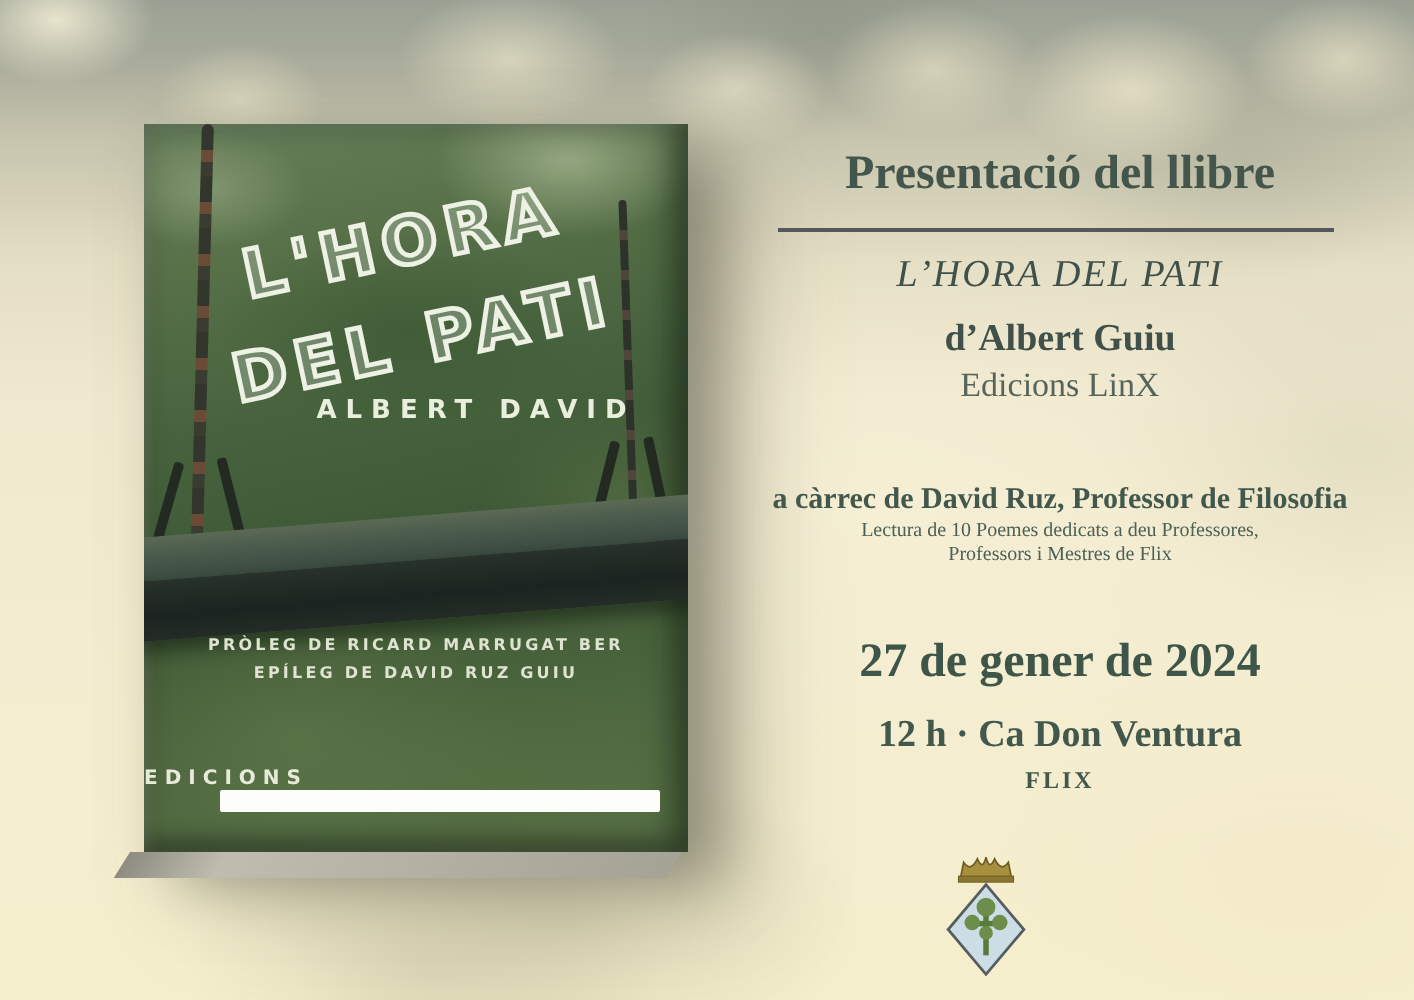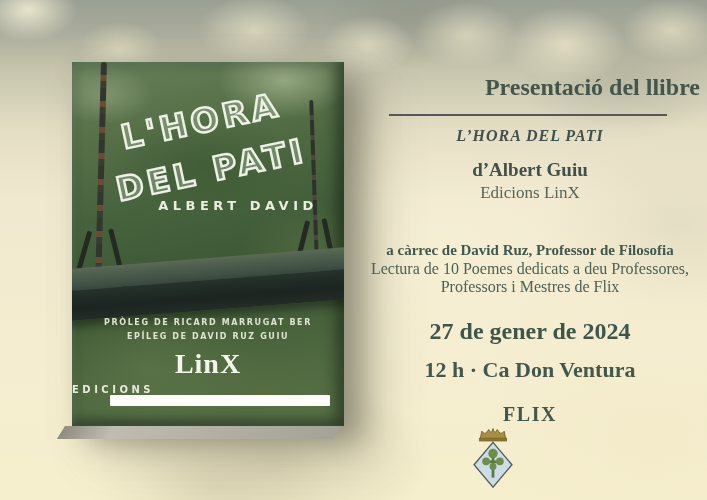--- a/index.html
+++ b/index.html
@@ -97,39 +97,39 @@
     position:absolute; top:322px; left:0; width:100%; text-align:left;
     font-family:"DejaVu Sans", sans-serif; font-weight:700; font-size:10px;
     letter-spacing:3.5px; color:#e6ebd8;
   }
   .cover-strip{position:absolute; left:38px; top:333px; width:220px; height:11px;
     background:#fdfdf9; border-radius:1px;}
 
   
   .event{position:absolute; left:360px; top:0; width:340px; text-align:center; color:#42584d;}
   .ev-heading{position:absolute; top:74px; left:0; width:100%;
-    font-size:24px; font-weight:700; color:#44564c;text-align:right;}
+    font-size:24px; font-weight:700; color:#44564c;}
   .ev-divider{position:absolute; top:114px; left:29px; width:278px; height:2px;
     background:#55575a;}
   .ev-title{position:absolute; top:127px; left:0; width:100%;
-    font-size:16px; font-weight:700; font-style:italic; letter-spacing:1px; color:#3f514a;}
+    font-size:19px; font-weight:400; font-style:italic; letter-spacing:1px; color:#3f514a;}
   .ev-author{position:absolute; top:159px; left:0; width:100%;
     font-size:19px; font-weight:700; color:#3f514a;}
   .ev-publisher{position:absolute; top:183px; left:0; width:100%;
     font-size:17px; color:#56655b;}
   .ev-presenter{position:absolute; top:230px; left:0; width:100%;
     font-size:15px; font-weight:700; color:#42584d;margin-top:12px;}
   .ev-desc{position:absolute; top:260px; left:0; width:100%;
-    font-size:16px; color:#4c6156; line-height:1.15;}
+    font-size:10px; color:#4c6156; line-height:1.15;}
   .ev-date{position:absolute; top:318px; left:0; width:100%;
     font-size:24px; font-weight:700; color:#3e564a;}
   .ev-time{position:absolute; top:357px; left:0; width:100%;
-    font-size:22px; font-weight:700; color:#42584d;}
+    font-size:19px; font-weight:700; color:#42584d;}
   .ev-city{position:absolute; top:383px; left:0; width:100%;
-    font-size:20px; font-weight:700; letter-spacing:1.5px; color:#42584d;margin-top:20px;}
+    font-size:12px; font-weight:700; letter-spacing:1.5px; color:#42584d;}
 
   
   .footer-logo{position:absolute; left:464px; top:426px; display:flex; align-items:center;}
   .crest{width:58px; height:62px;}
   .org-name{margin-left:7px; font-family:"Liberation Sans", sans-serif;
     font-size:13.5px; font-weight:700; color:#33352f; letter-spacing:.2px;}
 </style>
 </head>
 <body>
 
@@ -151,21 +151,20 @@
 
       <div class="cover-title">
         <div>L'HORA</div>
         <div>DEL PATI</div>
       </div>
       <div class="cover-author">ALBERT DAVID</div>
       <div class="cover-credits">
         <div>PRÒLEG DE RICARD MARRUGAT BER</div>
         <div>EPÍLEG DE DAVID RUZ GUIU</div>
       </div>
-      <div class="cover-publisher">LinX</div>
       <div class="cover-publisher-sub">EDICIONS</div>
       <div class="cover-strip"></div>
     </div>
     <div class="pages"></div>
   </div>
 
   <div class="event">
     <div class="ev-heading">Presentació del llibre</div>
     <div class="ev-divider"></div>
     <div class="ev-title">L’HORA DEL PATI</div>

